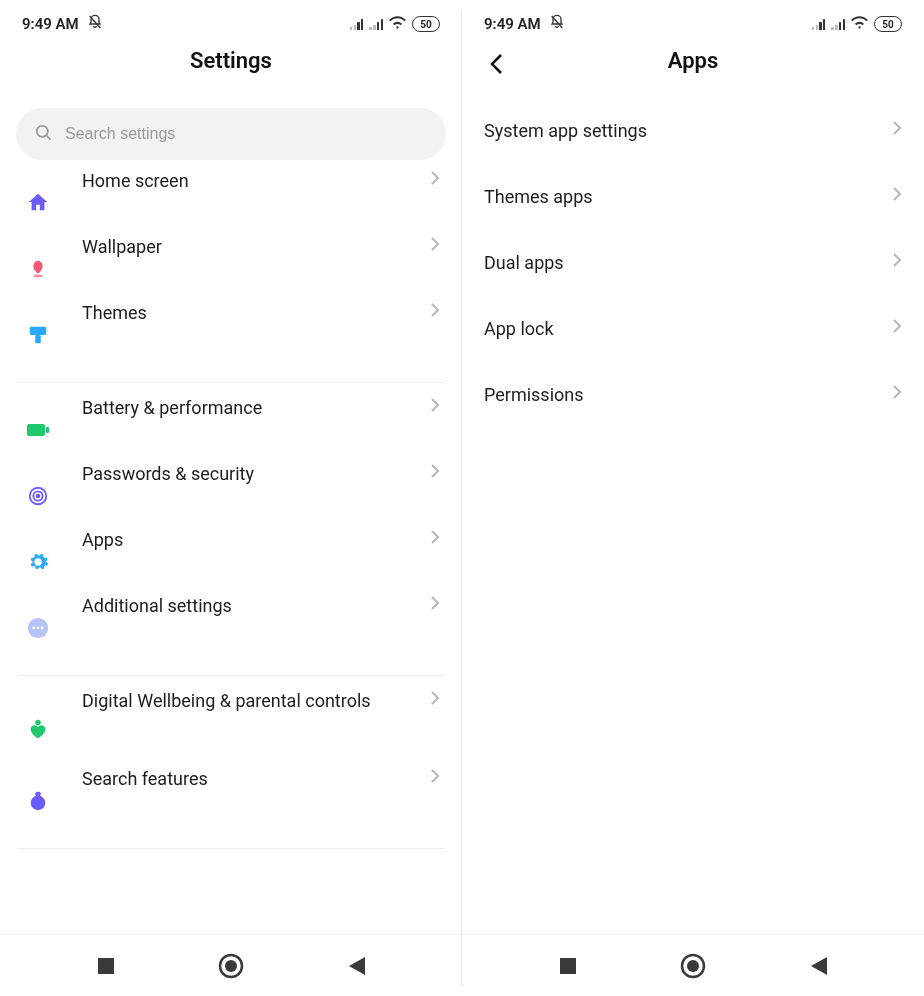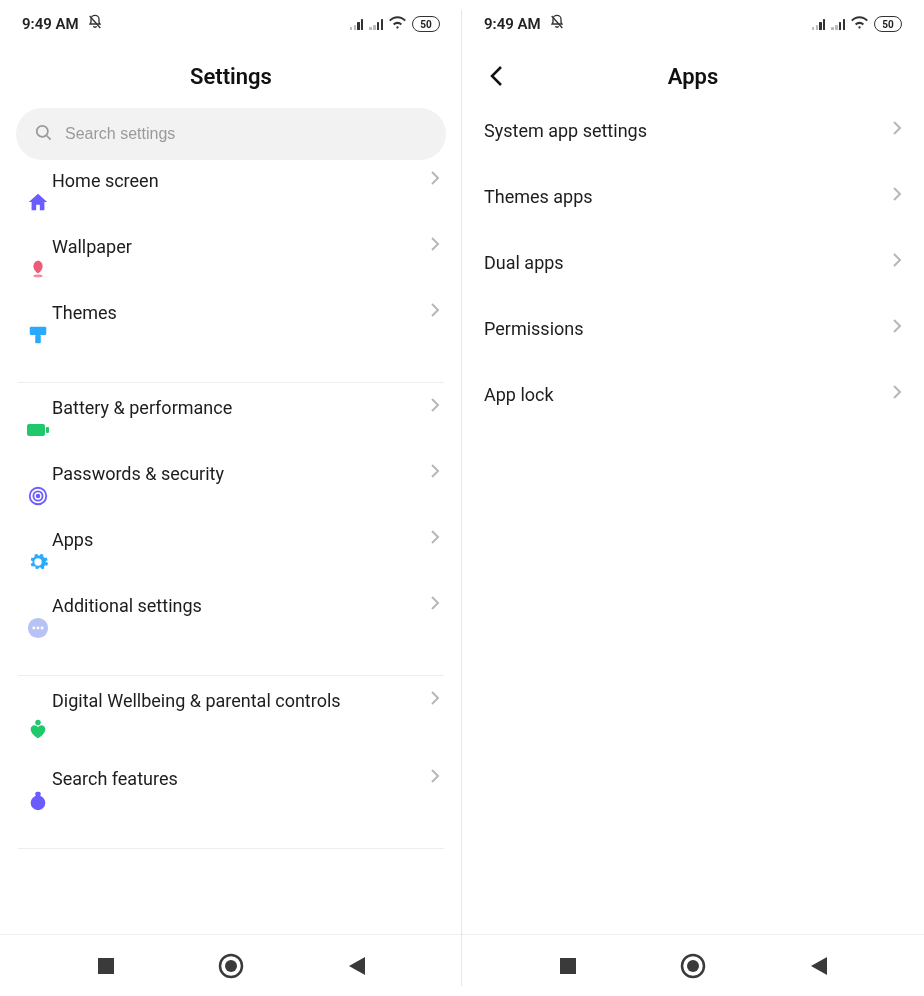--- a/index.html
+++ b/index.html
@@ -52,21 +52,20 @@
     font-size: 10px;
     font-weight: 700;
     line-height: 13px;
     min-width: 28px;
     text-align: center;
   }
   
   .page-header {
     height: 56px;
     display: flex;
-    align-items: center;
     justify-content: center;
     position: relative;
   }
   .page-title {
     font-size: 22px;
     font-weight: 600;
     color: #111;
   }
   .back-btn {
     position: absolute;
@@ -112,20 +111,21 @@
   .row .icon {
     width: 28px;
     display:flex;
     align-items:center;
     justify-content:center;
   }
   .row .label {
     flex: 1;
     font-size: 18px;
     color: #1d1d1d;
+    margin-left: 30px;
     line-height: 1.25;
   }
   .row .label.no-icon { margin-left: 0; }
   .row .chev { color: #b7b7b7; }
   .group-divider {
     height: 1px;
     background: #eee;
     margin: 14px 18px;
   }
   
@@ -399,27 +399,27 @@
             <path d="M2 2l6 6-6 6"></path>
           </svg></span>
     </div>
     <div class="row">
       <span class="label no-icon">Dual apps</span>
       <span class="chev"><svg width="10" height="16" viewBox="0 0 10 16" fill="none" stroke="#b7b7b7" stroke-width="2">
             <path d="M2 2l6 6-6 6"></path>
           </svg></span>
     </div>
     <div class="row">
+      <span class="label no-icon">App lock</span>
+      <span class="chev"><svg width="10" height="16" viewBox="0 0 10 16" fill="none" stroke="#b7b7b7" stroke-width="2">
+            <path d="M2 2l6 6-6 6"></path>
+          </svg></span>
+    </div>
+    <div class="row">
       <span class="label no-icon">Permissions</span>
-      <span class="chev"><svg width="10" height="16" viewBox="0 0 10 16" fill="none" stroke="#b7b7b7" stroke-width="2">
-            <path d="M2 2l6 6-6 6"></path>
-          </svg></span>
-    </div>
-    <div class="row">
-      <span class="label no-icon">App lock</span>
       <span class="chev"><svg width="10" height="16" viewBox="0 0 10 16" fill="none" stroke="#b7b7b7" stroke-width="2">
             <path d="M2 2l6 6-6 6"></path>
           </svg></span>
     </div>
   </div>
 
   <div class="navbar">
     <div class="nav-btn">
       <svg width="18" height="18" viewBox="0 0 18 18">
           <rect x="1" y="1" width="16" height="16" fill="#3a3a3a"></rect>

